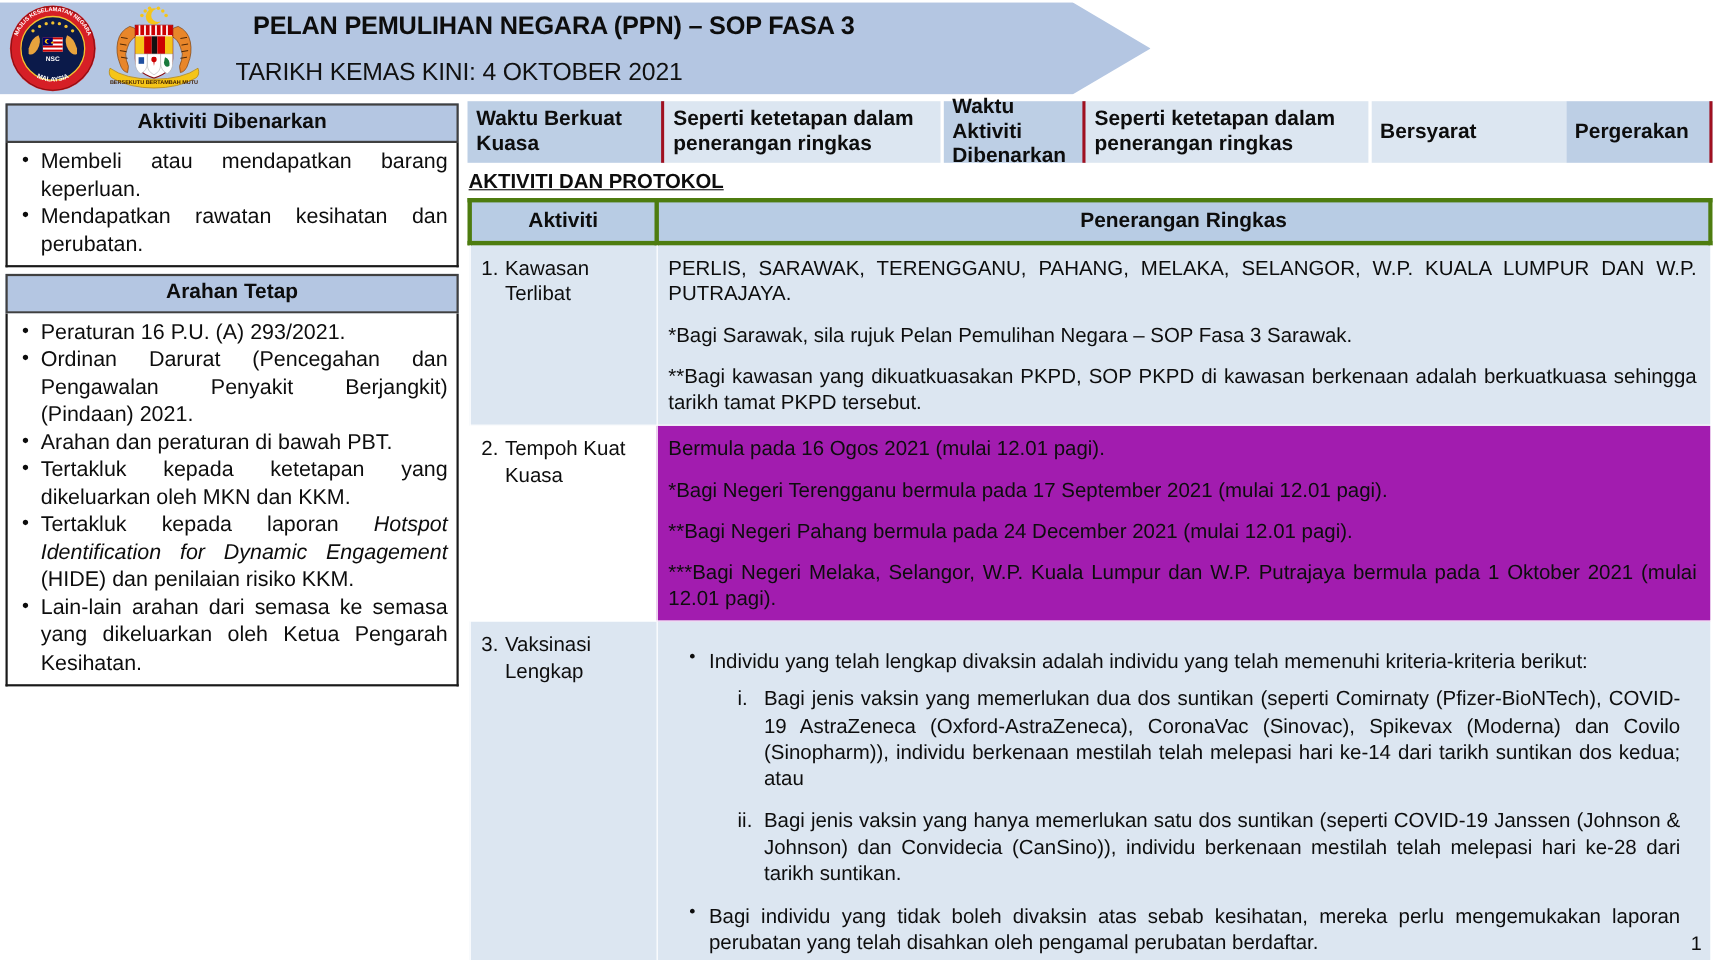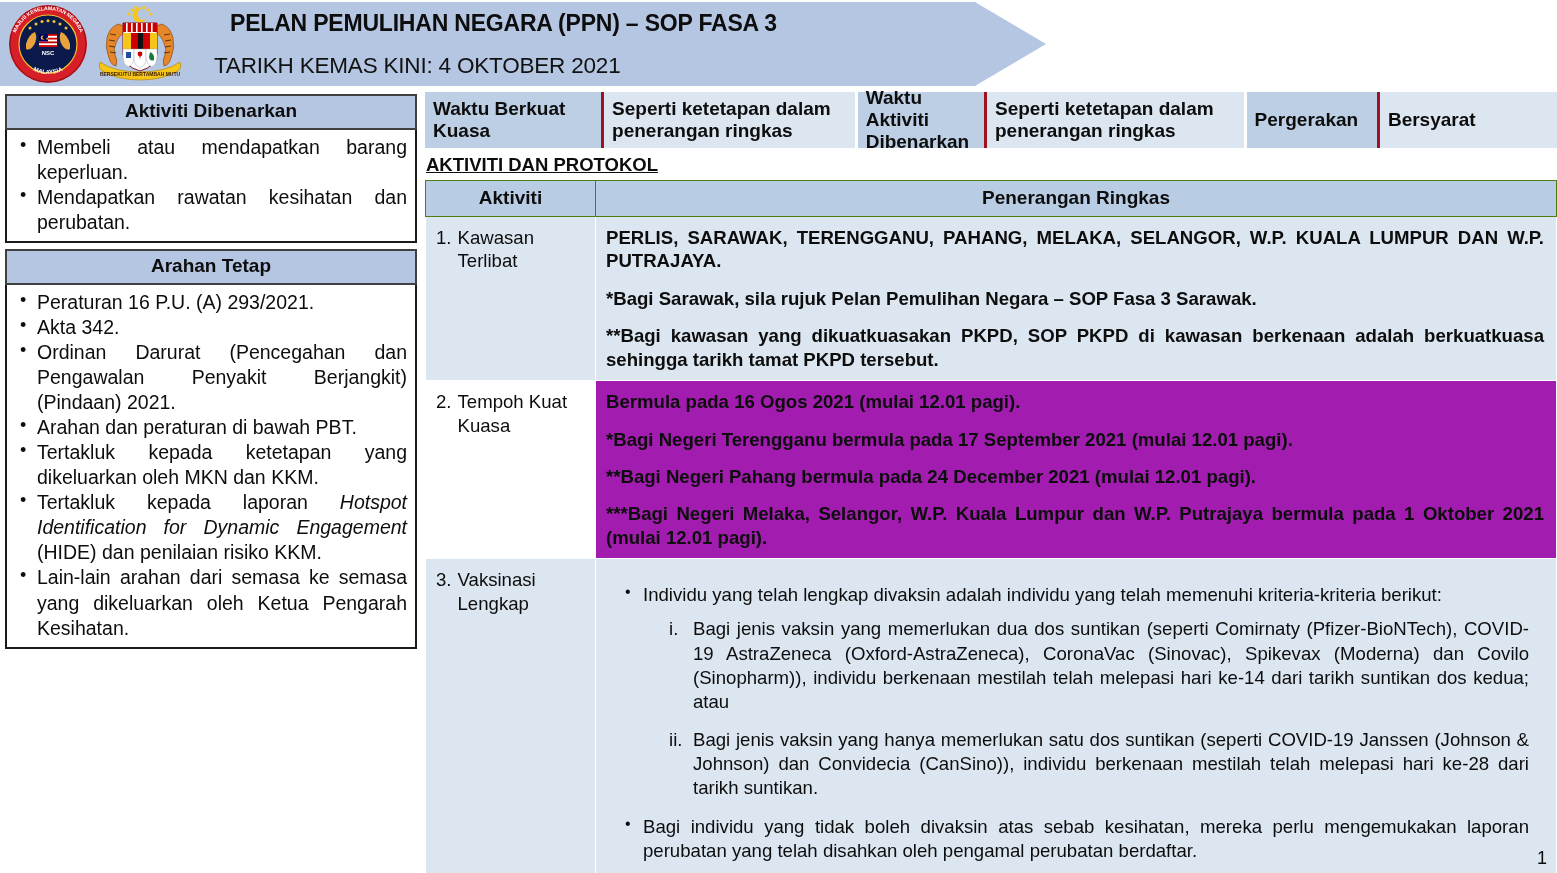--- a/index.html
+++ b/index.html
@@ -90,41 +90,41 @@
     margin-top:6px; margin-left:1px;
     font-size:18.5px; font-weight:bold; color:#0d0d0d;
     text-decoration:underline; display:inline-block;
   }
 
   
   table.ap { border-collapse:collapse; width:1132px; margin-top:4px; table-layout:fixed; }
   table.ap th {
     background:#b8cce4; color:#0d0d0d; font-size:19px; font-weight:bold;
     padding:6px 0 7px 0; text-align:center;
-    border:1px solid #4d7c0f;
+    border:4px solid #4d7c0f;
   }
   table.ap th.c-act { width:170px; }
   table.ap td {
     vertical-align:top; font-size:18.6px; color:#0d0d0d; line-height:1.26;
     border:1px solid #ffffff;
   }
   td.act-cell {
     background:#dce6f1; padding:9px 6px 9px 10px;
     font-weight:normal; font-size:18.6px;
   }
   td.act-cell.white { background:#ffffff; }
   td.desc-cell { padding:9px 12px 9px 10px; background:#dce6f1; }
   td.desc-cell.white { background:#a21caf; }
   .act-num { display:flex; gap:6px; }
   .act-num .n { flex:0 0 auto; }
   .act-num .t { flex:1 1 auto; }
 
   .para { margin:0 0 14px 0; text-align:justify; text-justify:inter-word; }
   .para:last-child { margin-bottom:0; }
-  .bold { font-weight:bold; }
+  .bold { font-weight:normal; }
 
   ul.dlist { list-style:none; margin:15px; }
   ul.dlist > li {
     position:relative; padding-left:22px; margin-bottom:14px;
     text-align:justify; text-justify:inter-word; line-height:1.3;
   }
   ul.dlist > li:last-child { margin-bottom:0; }
   ul.dlist > li::before {
     content:"\2022"; position:absolute; left:4px; top:-1px; font-size:16px;
   }
@@ -262,42 +262,41 @@
         </ul>
       </div>
     </div>
 
 
     <div class="panel">
       <div class="panel-head">Arahan Tetap</div>
       <div class="panel-body">
         <ul class="blist">
           <li>Peraturan 16 P.U. (A) 293/2021.</li>
-          <li>Akta 342.</li>
           <li>Ordinan Darurat (Pencegahan dan Pengawalan Penyakit Berjangkit) (Pindaan) 2021.</li>
           <li>Arahan dan peraturan di bawah  PBT.</li>
           <li>Tertakluk kepada ketetapan yang dikeluarkan oleh MKN dan KKM.</li>
           <li><span>Tertakluk kepada laporan </span><em>Hotspot Identification for Dynamic Engagement</em><span> (HIDE) dan penilaian risiko KKM.</span></li>
           <li>Lain-lain arahan dari semasa  ke semasa yang dikeluarkan oleh Ketua Pengarah Kesihatan.</li>
         </ul>
       </div>
     </div>
   </div>
 
   <div class="right-col">
 
     <div class="meta-strip">
       <div class="meta-cell label mc-w1 divider-r">Waktu Berkuat Kuasa</div>
       <div class="meta-cell value mc-w2">Seperti ketetapan dalam penerangan ringkas</div>
       <div class="gap"></div>
       <div class="meta-cell label mc-w3 divider-r">Waktu Aktiviti Dibenarkan</div>
       <div class="meta-cell value mc-w4">Seperti ketetapan dalam penerangan ringkas</div>
       <div class="gap"></div>
+      <div class="meta-cell value mc-w6">Bersyarat</div>
       <div class="meta-cell label mc-w5 divider-r">Pergerakan</div>
-      <div class="meta-cell value mc-w6">Bersyarat</div>
     </div>
 
     <div class="section-title">AKTIVITI DAN PROTOKOL</div>
 
     <table class="ap">
       <thead>
         <tr>
           <th class="c-act">Aktiviti</th>
           <th>Penerangan Ringkas</th>
         </tr>

